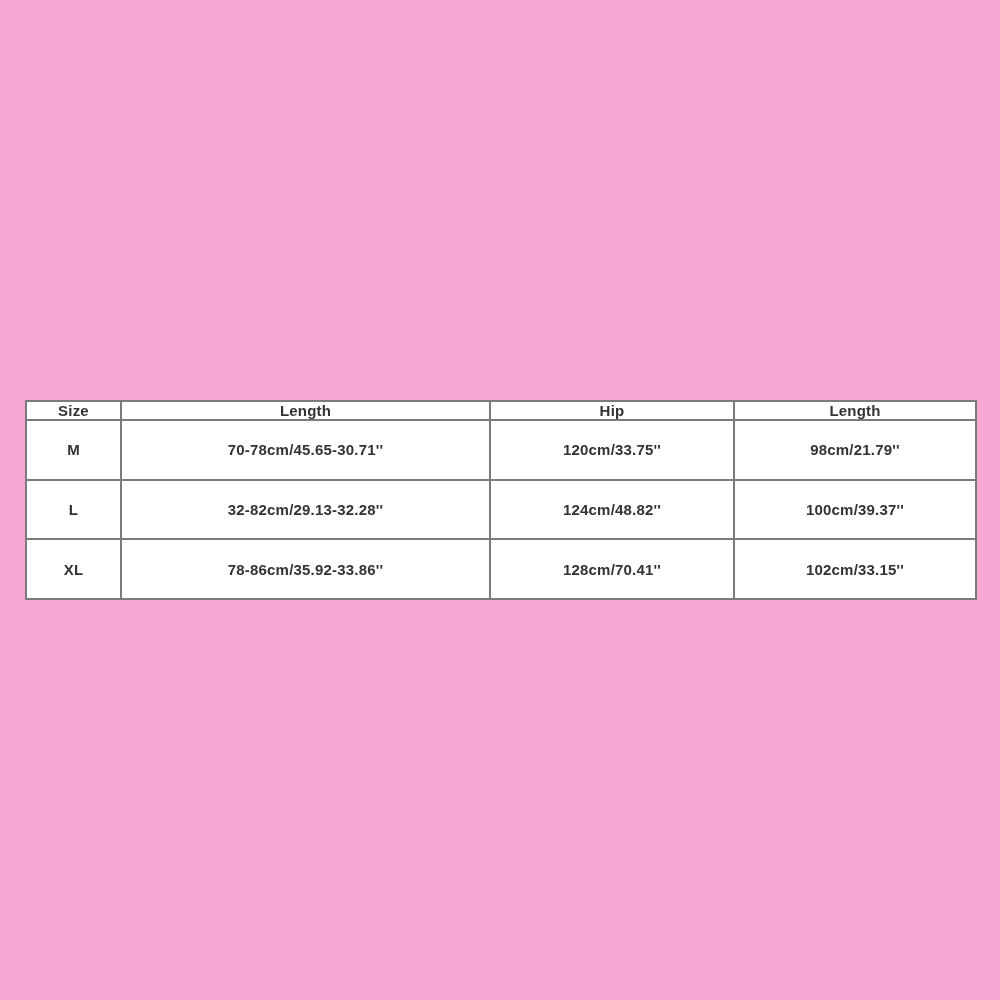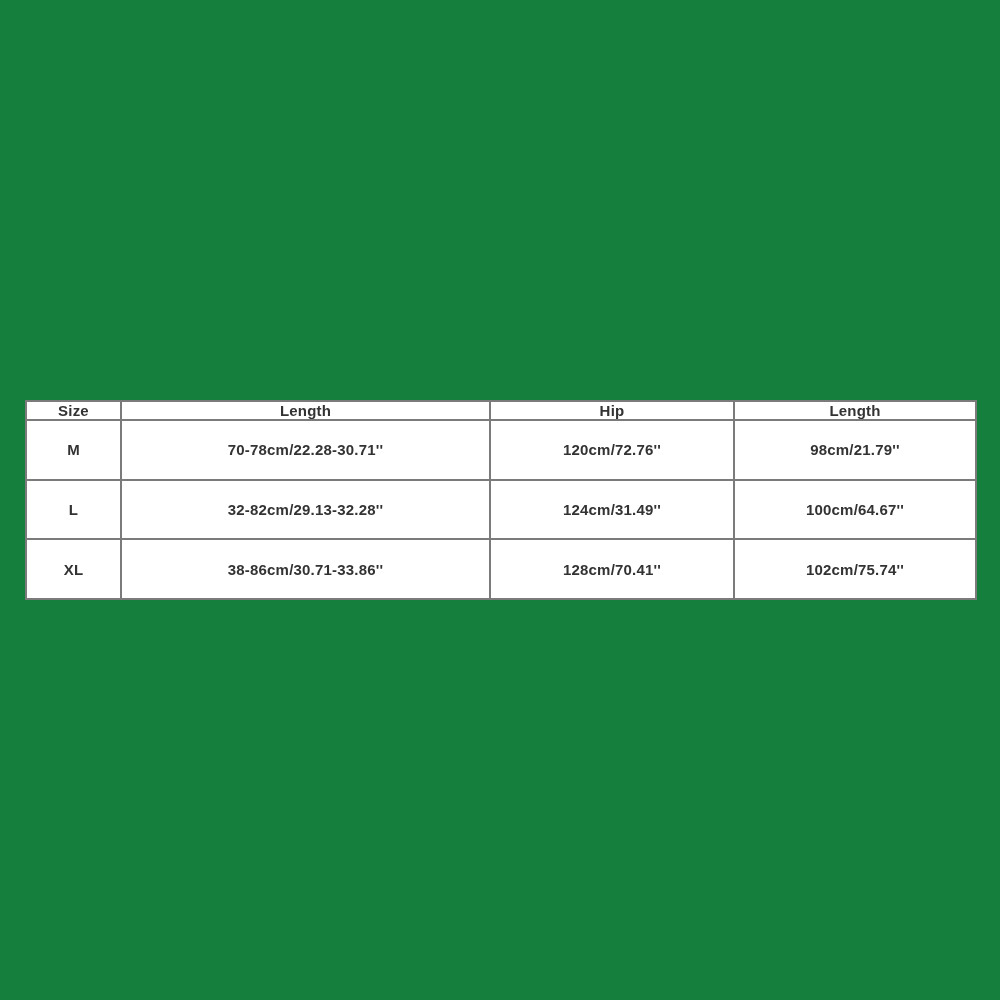--- a/index.html
+++ b/index.html
@@ -7,21 +7,21 @@
     padding: 0;
     background: #ffffff;
     width: 1000px;
     height: 1000px;
     font-family: "Liberation Sans", sans-serif;
   }
   .canvas {
     position: relative;
     width: 1000px;
     height: 1000px;
-    background: #15803d;
+    background: #f9a8d4;
     overflow: hidden;
   }
   table.size-chart {
     position: absolute;
     left: 25px;
     top: 400px;
     width: 950px;
     height: 200px;
     border-collapse: collapse;
     table-layout: fixed;
@@ -61,31 +61,31 @@
       <tr>
         <th>Size</th>
         <th>Length</th>
         <th>Hip</th>
         <th>Length</th>
       </tr>
     </thead>
     <tbody>
       <tr>
         <td>M</td>
-        <td>70-78cm/22.28-30.71''</td>
-        <td>120cm/72.76''</td>
+        <td>70-78cm/45.65-30.71''</td>
+        <td>120cm/33.75''</td>
         <td>98cm/21.79''</td>
       </tr>
       <tr>
         <td>L</td>
         <td>32-82cm/29.13-32.28''</td>
-        <td>124cm/31.49''</td>
-        <td>100cm/64.67''</td>
+        <td>124cm/48.82''</td>
+        <td>100cm/39.37''</td>
       </tr>
       <tr>
         <td>XL</td>
-        <td>38-86cm/30.71-33.86''</td>
+        <td>78-86cm/35.92-33.86''</td>
         <td>128cm/70.41''</td>
-        <td>102cm/75.74''</td>
+        <td>102cm/33.15''</td>
       </tr>
     </tbody>
   </table>
 </div>
 
 </body></html>

